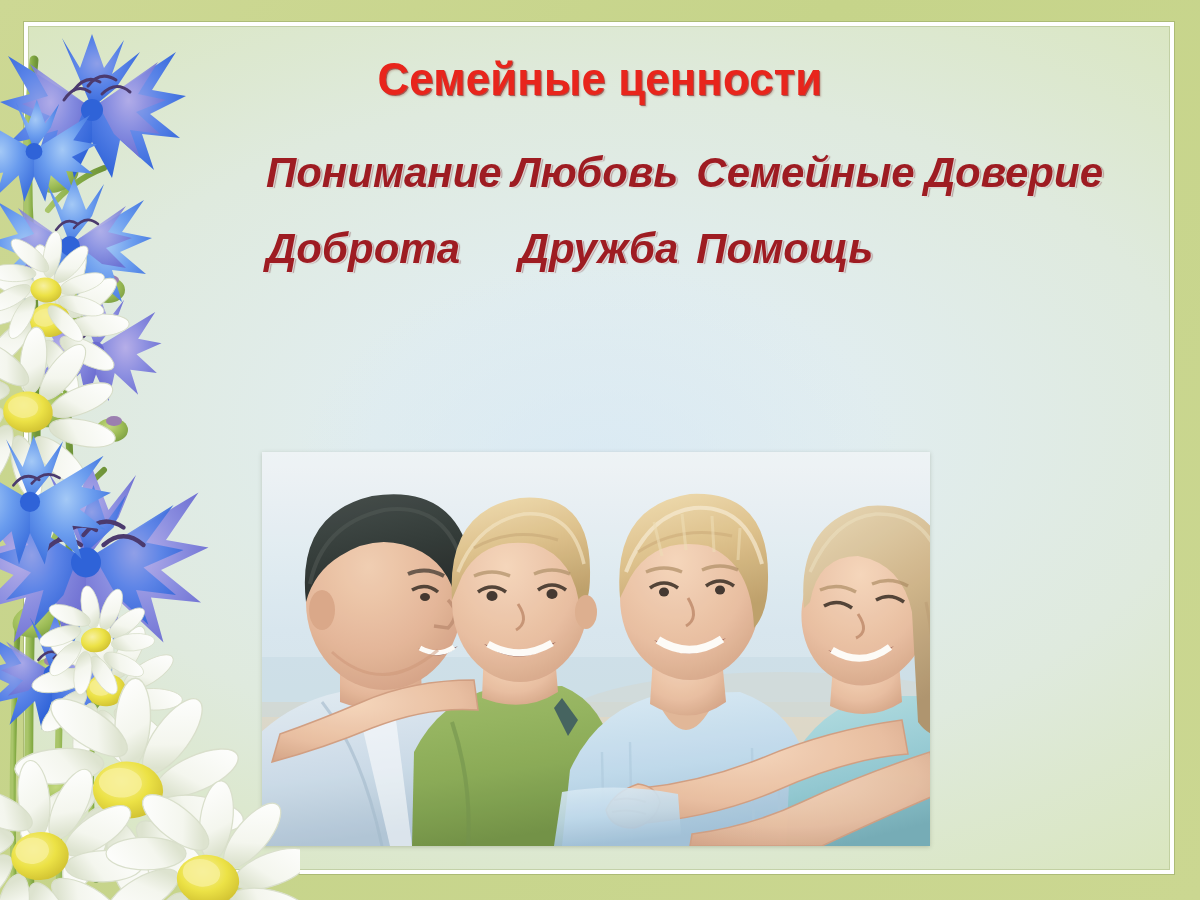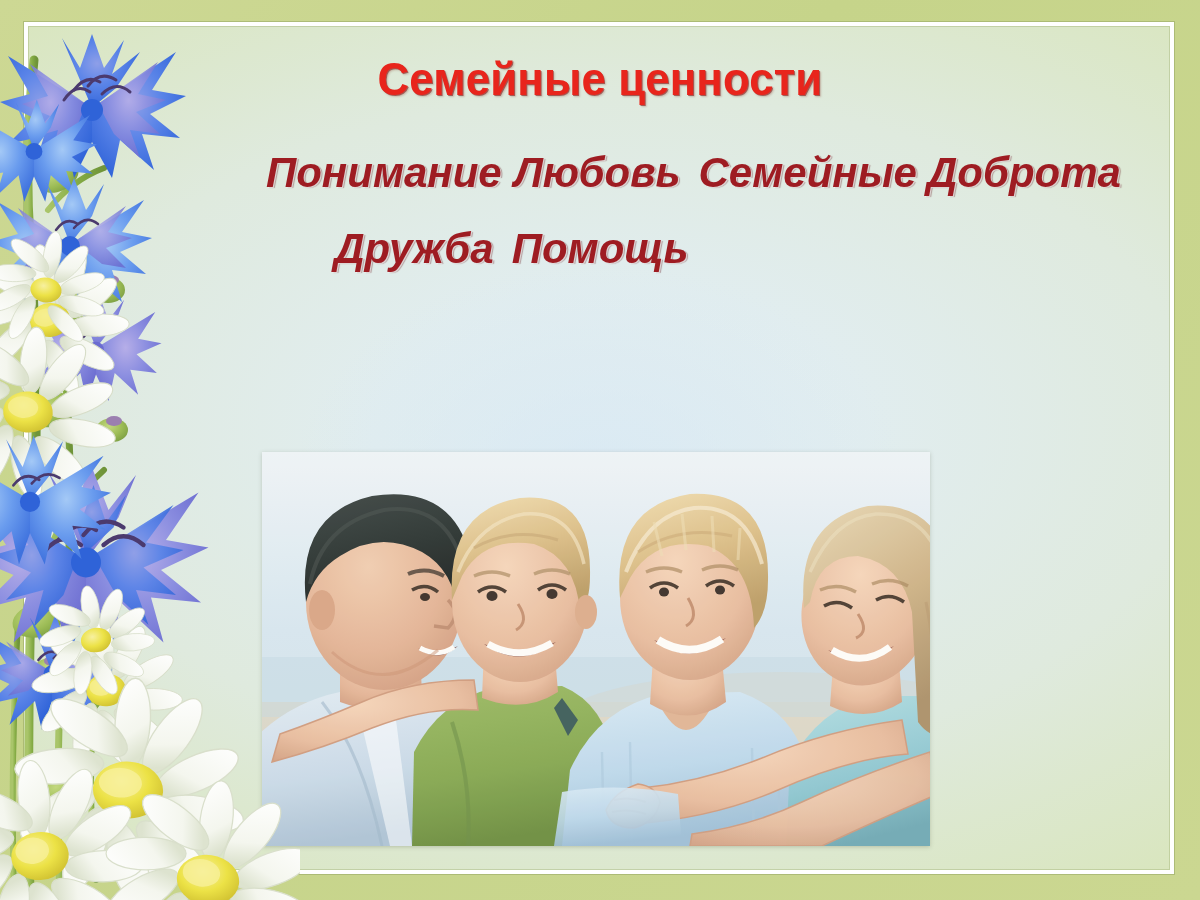--- a/index.html
+++ b/index.html
@@ -154,20 +154,21 @@
 
   <div class="frame-line"></div>
 
   <div class="title">Семейные ценности</div>
 
   <div class="values">
     <div class="value-word col-left">Понимание</div>
     <div class="value-word col-right">Любовь</div>
 
     <div class="value-word col-left">Семейные</div>
+    <div class="value-word col-right">Доверие</div>
 
     <div class="value-word col-left">Доброта</div>
     <div class="value-word col-right">Дружба</div>
 
     <div class="value-word col-left">Помощь</div>
   </div>
 
   <div class="photo">
     <svg viewBox="0 0 668 394" preserveAspectRatio="xMidYMid slice">
       <defs>

